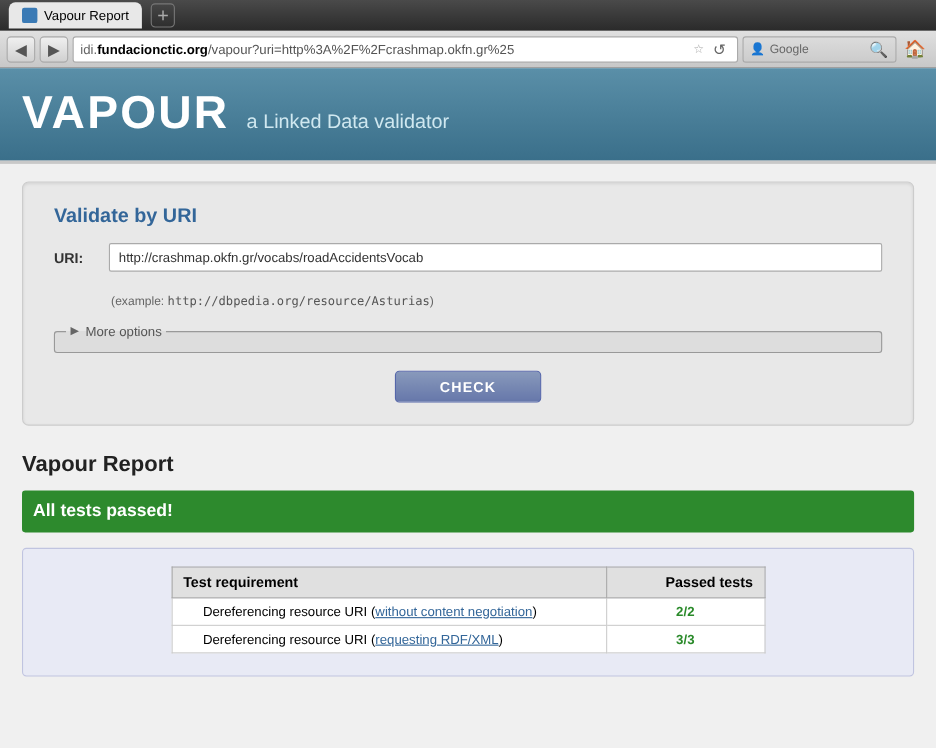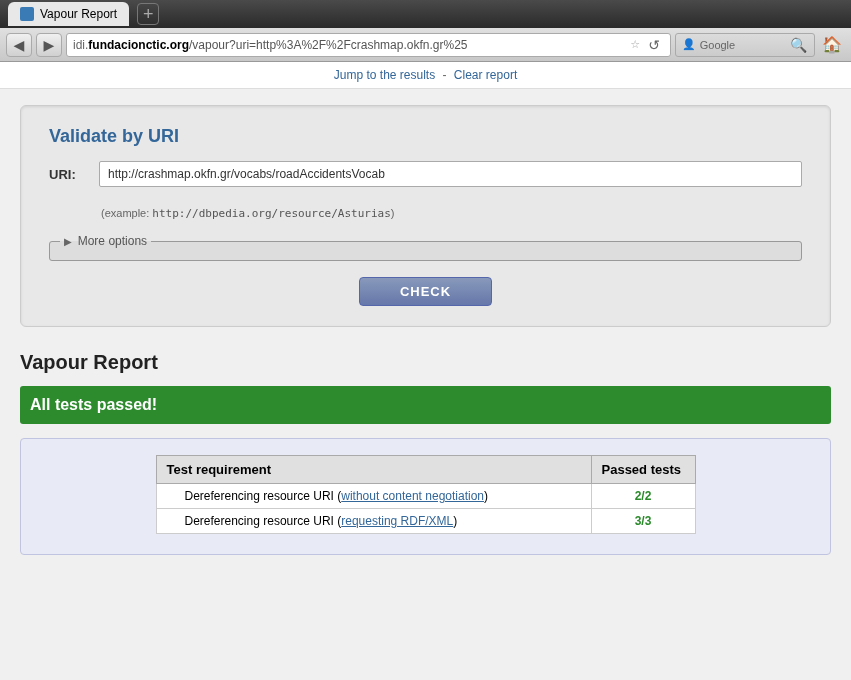--- a/index.html
+++ b/index.html
@@ -263,22 +263,22 @@
     }
     .summary-table th {
       background: #e0e0e0;
       border: 1px solid #aaa;
       padding: 6px 10px;
       text-align: left;
       font-weight: bold;
       font-size: 13px;
     }
     .summary-table th:last-child {
-      text-align: left;
-      width: 104px;
+      text-align: right;
+      width: 144px;
     }
     .summary-table td {
       border: 1px solid #ccc;
       padding: 5px 28px;
       background: white;
       font-size: 12px;
     }
     .summary-table td:last-child {
       text-align: center;
       font-weight: bold;
@@ -316,26 +316,25 @@
   <div class="search-bar">
     <span style="font-size:11px;color:#888">👤</span>
     <span style="font-size:11px;color:#666;flex:1">Google</span>
     <span style="font-size:14px;color:#555">🔍</span>
   </div>
   <div class="home-btn">🏠</div>
 </div>
 
 <div class="page-content">
 
-
-  <div class="breadcrumb-bar">
-    <a href="#">Jump to the results</a>
-    <span class="breadcrumb-sep">-</span>
-    <a href="#">Clear report</a>
-  </div>
+  <div class="site-header">
+    <span class="site-title">VAPOUR</span>
+    <span class="site-subtitle">a Linked Data validator</span>
+  </div>
+
 
   <div class="main-container">
 
     <div class="validate-box">
       <div class="validate-title">Validate by URI</div>
 
       <div class="form-row">
         <label class="form-label">URI:</label>
         <input class="uri-input" type="text" value="http://crashmap.okfn.gr/vocabs/roadAccidentsVocab" style="">
       </div>

